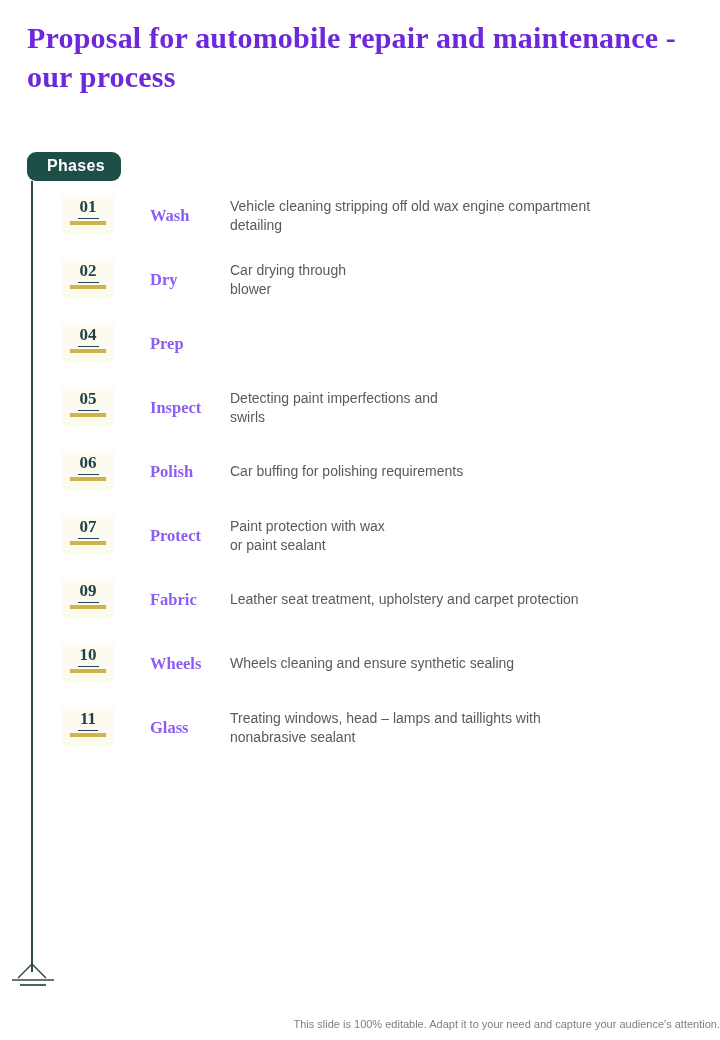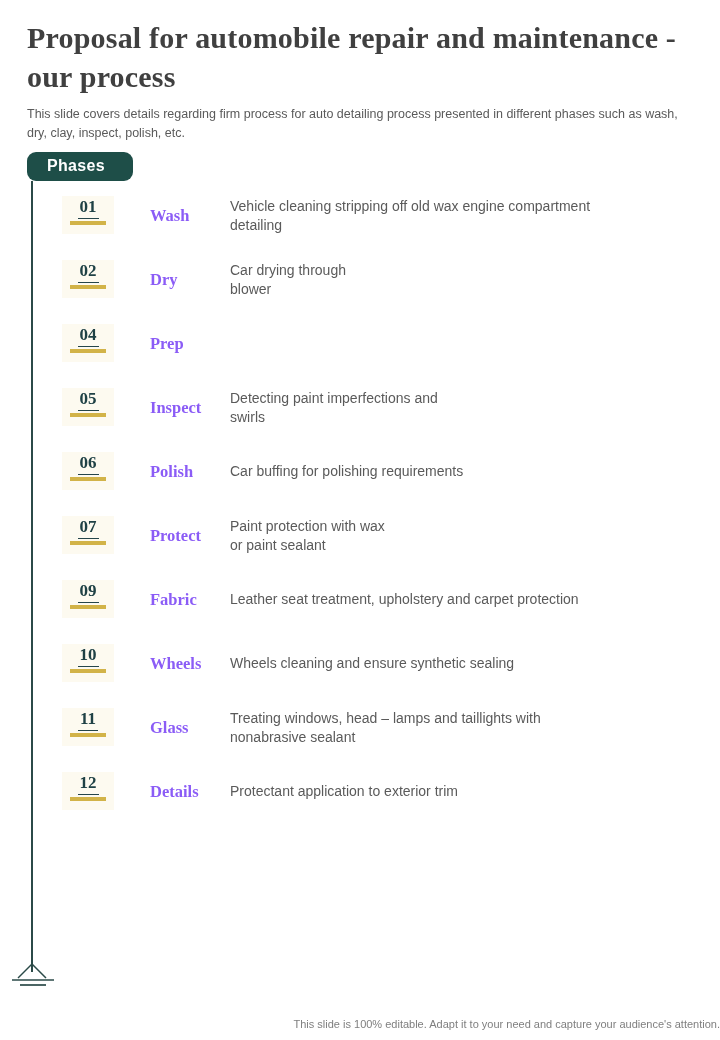--- a/index.html
+++ b/index.html
@@ -14,41 +14,41 @@
   }
   .title {
     position: absolute;
     left: 27px;
     top: 18px;
     width: 672px;
     font-family: "Liberation Serif", serif;
     font-weight: bold;
     font-size: 30px;
     line-height: 1.3;
-    color: #404040;
+    color: #6d28d9;
     letter-spacing: 0.2px;
   }
   .subtitle {
     position: absolute;
     left: 27px;
     top: 105px;
     width: 662px;
     font-size: 12.5px;
     line-height: 1.55;
     color: #5a5a5a;
   }
   .badge {
     position: absolute;
     left: 27px;
     top: 152px;
     background: #1e4e48;
     color: #ffffff;
     font-weight: bold;
     font-size: 16px;
-    padding: 5px 28px 6px 20px;
+    padding: 5px 16px 6px 20px;
     border-radius: 9px;
     letter-spacing: 0.3px;
   }
   .timeline-line {
     position: absolute;
     left: 31px;
     top: 181px;
     width: 2px;
     height: 781px;
     background: #2b4a48;
@@ -123,21 +123,20 @@
     color: #7f7f7f;
   }
 </style>
 </head>
 <body>
 
 <div class="page">
 
   <h1 class="title">Proposal for automobile repair and maintenance - our process</h1>
 
-  <p class="subtitle">This slide covers details regarding firm process for auto detailing process presented in different phases such as wash, dry, clay, inspect, polish, etc.</p>
 
   <div class="badge">Phases</div>
 
   <div class="timeline-line"></div>
 
   <svg class="timeline-anchor" width="60" height="40" viewBox="0 0 60 40">
     <line x1="28" y1="0" x2="28" y2="20" stroke="#2b4a48" stroke-width="2"></line>
     <line x1="28" y1="12" x2="14" y2="26" stroke="#2b4a48" stroke-width="1.5"></line>
     <line x1="28" y1="12" x2="42" y2="26" stroke="#2b4a48" stroke-width="1.5"></line>
     <line x1="8" y1="28" x2="50" y2="28" stroke="#2b4a48" stroke-width="1.7"></line>
@@ -225,25 +224,17 @@
   <div class="phase-row">
     <div class="num-cell">
       <span class="num">11</span>
       <div class="gold-bar"></div>
     </div>
     <div class="name-cell">Glass</div>
     <div class="desc-cell">Treating windows, head – lamps and taillights with
 nonabrasive sealant</div>
   </div>
 
-  <div class="phase-row">
-    <div class="num-cell">
-      <span class="num">12</span>
-      <div class="gold-bar"></div>
-    </div>
-    <div class="name-cell">Details</div>
-    <div class="desc-cell">Protectant application to exterior trim</div>
-  </div>
 </div>
 
   <div class="footer">This slide is 100% editable. Adapt it to your need and capture your audience's attention.</div>
 
 </div>
 
 </body></html>

